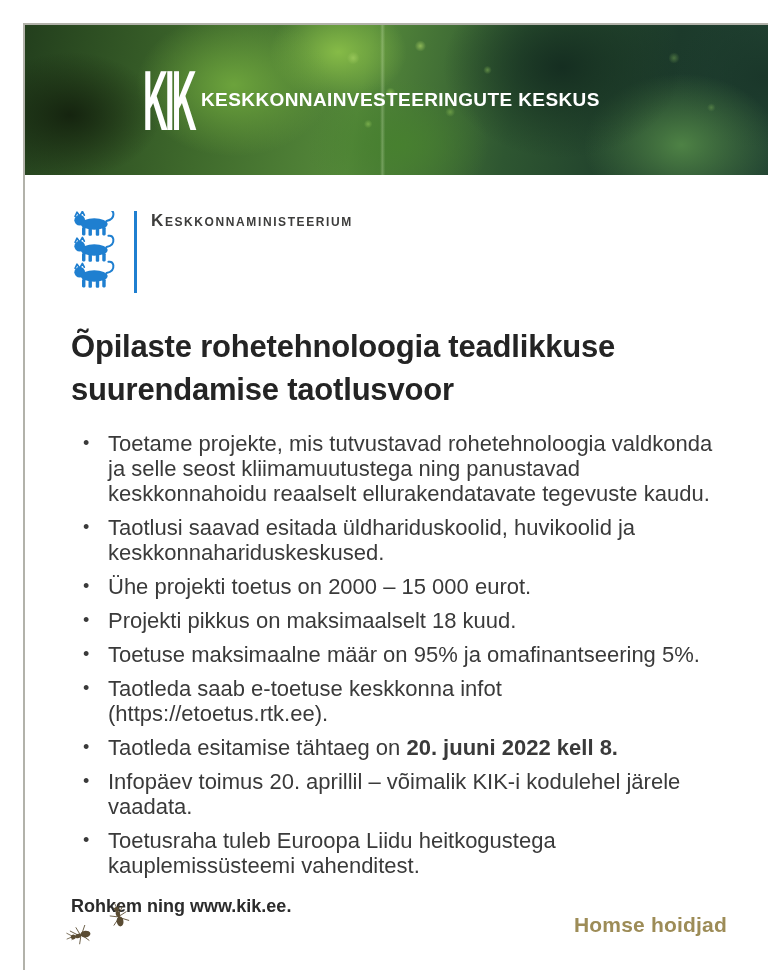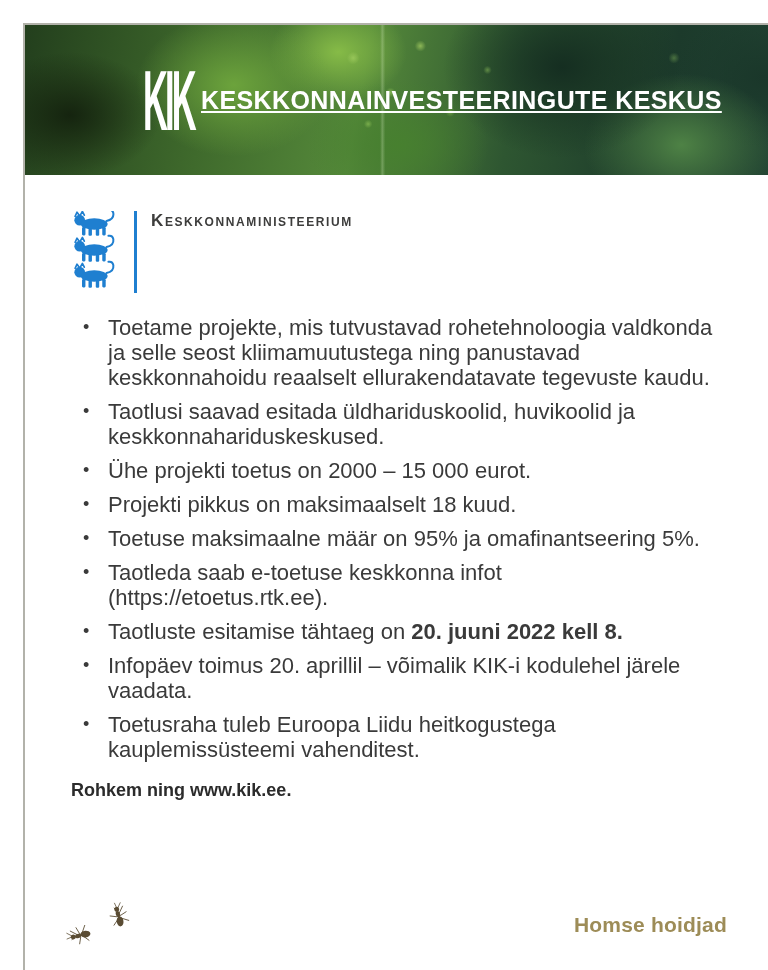--- a/index.html
+++ b/index.html
@@ -61,25 +61,24 @@
     font-size: 86px;
     line-height: 84px;
     letter-spacing: -7px;
     transform: scaleX(0.40);
     transform-origin: left center;
     white-space: nowrap;
   }
   .org-name {
     color: #ffffff;
     font-weight: bold;
-    font-size: 25px;
+    font-size: 19px;
     letter-spacing: 0.4px;
     margin-left: 6px;
     white-space: nowrap;
-    text-decoration: underline;
   }
 
   
   .ministry {
     margin: 36px 0 0 46px;
     display: flex;
     height: 84px;
   }
   .lions { width: 48px; height: 78px; flex: none; }
   .logo-divider {
@@ -185,29 +184,30 @@
         </g>
       </defs>
       <use href="#lion" x="0" y="0"></use>
       <use href="#lion" x="0" y="34"></use>
       <use href="#lion" x="0" y="68"></use>
     </svg>
     <div class="logo-divider"></div>
     <div class="ministry-name">Keskkonnaministeerium</div>
   </div>
 
+  <h1 class="doc-title">Õpilaste rohetehnoloogia teadlikkuse suurendamise taotlusvoor</h1>
 
   <ul class="points">
     <li><span>Toetame projekte, mis tutvustavad rohetehnoloogia valdkonda ja selle seost kliimamuutustega ning panustavad keskkonnahoidu reaalselt ellurakendatavate tegevuste kaudu.</span><span class="b"></span></li>
     <li><span>Taotlusi saavad esitada üldhariduskoolid, huvikoolid ja keskkonnahariduskeskused.</span><span class="b"></span></li>
     <li><span>Ühe projekti toetus on 2000 – 15 000 eurot.</span><span class="b"></span></li>
     <li><span>Projekti pikkus on maksimaalselt 18 kuud.</span><span class="b"></span></li>
     <li><span>Toetuse maksimaalne määr on 95% ja omafinantseering 5%.</span><span class="b"></span></li>
     <li><span>Taotleda saab e-toetuse keskkonna infot (https://etoetus.rtk.ee).</span><span class="b"></span></li>
-    <li><span>Taotluste esitamise tähtaeg on </span><span class="b">20. juuni 2022 kell 8.</span></li>
+    <li><span>Taotleda esitamise tähtaeg on </span><span class="b">20. juuni 2022 kell 8.</span></li>
     <li><span>Infopäev toimus 20. aprillil – võimalik KIK-i kodulehel järele vaadata.</span><span class="b"></span></li>
     <li><span>Toetusraha tuleb Euroopa Liidu heitkogustega kauplemissüsteemi vahenditest.</span><span class="b"></span></li>
   </ul>
 
   <p class="more-info">Rohkem ning www.kik.ee.</p>
 
   <div class="footer">
     <svg class="ants" viewBox="0 0 84 58" xmlns="http://www.w3.org/2000/svg">
 
       <g transform="translate(24,40) rotate(-18)" fill="#5a4c33" stroke="#5a4c33">

